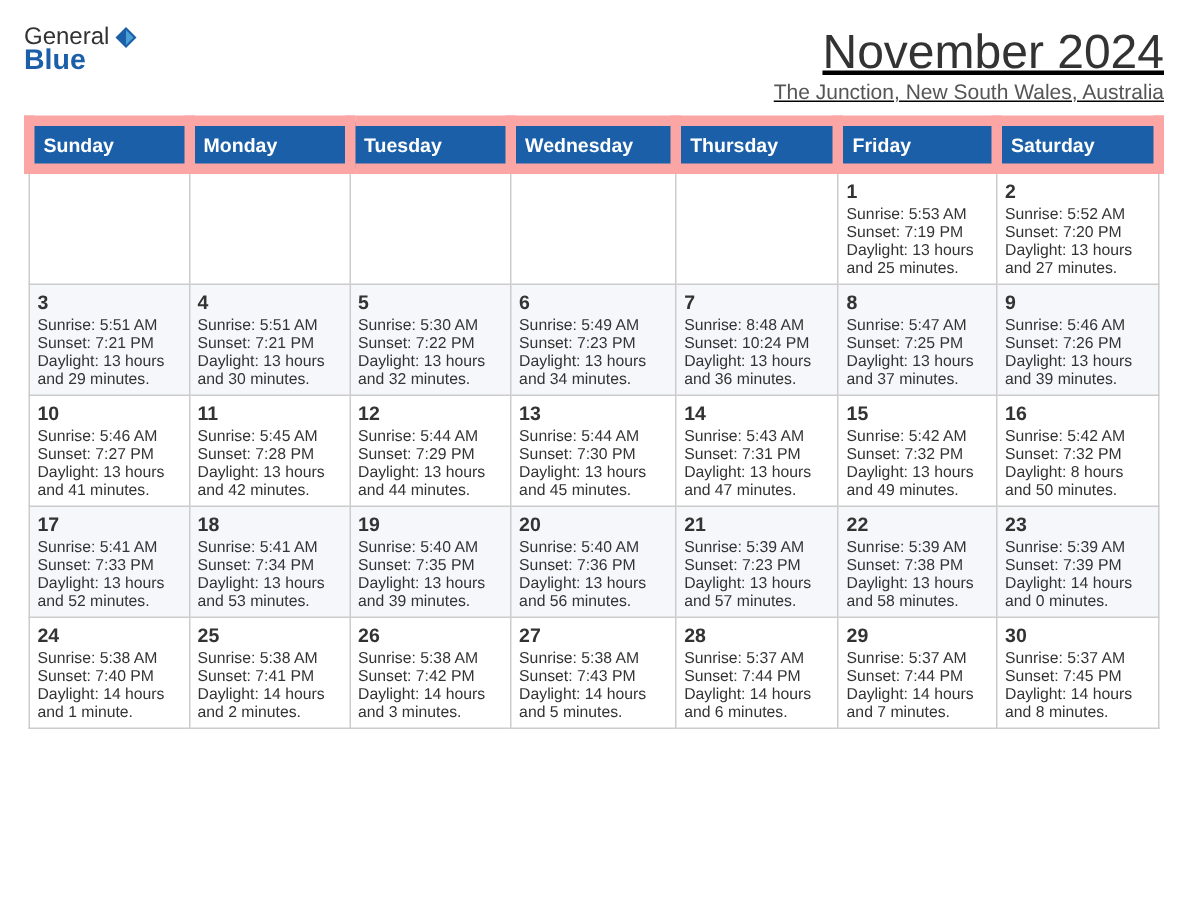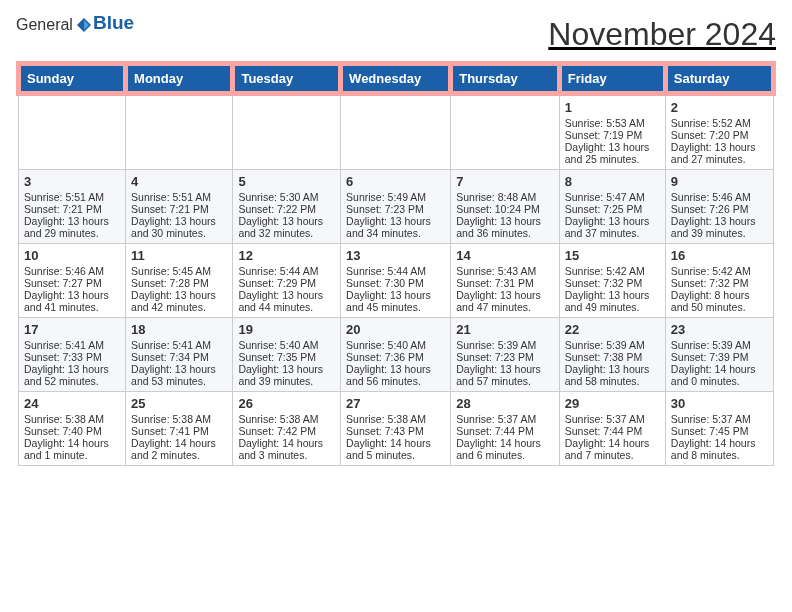--- a/index.html
+++ b/index.html
@@ -11,21 +11,21 @@
       padding: 16px;
     }
     .header-area {
       display: flex;
       align-items: flex-start;
       justify-content: space-between;
       margin-bottom: 8px;
     }
     .logo {
       display: flex;
-      flex-direction: row;
+      flex-direction: column;
       align-items: flex-start;
     }
     .logo-general { color: #333; }
     .logo-blue { color: #1a5fa8; }
     .title-area {
       text-align: right;
       text-decoration: underline;
     }
     .month-title {
       font-size: 32px;
@@ -40,21 +40,21 @@
       width: 100%;
       border-collapse: collapse;
     }
     .calendar th {
       background-color: #1a5fa8;
       color: #fff;
       text-align: left;
       padding: 5px 6px;
       font-size: 13px;
       font-weight: bold;
-      border: 5px solid #fca5a5;
+      border: 7px solid #fca5a5;
     }
     .calendar td {
       vertical-align: top;
       border: 1px solid #ccc;
       padding: 4px 5px;
       font-size: 10.5px;
       color: #333;
       width: 113px;
       min-height: 80px;
       background: #fff;
@@ -81,20 +81,21 @@
       <span class="logo-general">General</span>
       <svg width="18" height="18" viewBox="0 0 18 18">
         <polygon points="9,2 16,9 9,16 2,9" fill="#1a5fa8"></polygon>
         <polygon points="9,4 14,9 9,14" fill="#4a9fd4"></polygon>
       </svg>
     </div>
     <span class="logo-blue" style="font-size:19px;font-weight:bold;color:#1a5fa8;margin-top:-4px;text-align:right;">Blue</span>
   </div>
   <div class="title-area">
     <div class="month-title">November 2024</div>
+    <div class="subtitle">The Junction, New South Wales, Australia</div>
   </div>
 </div>
 
 <table class="calendar">
   <thead>
     <tr>
     <th>Sunday</th>
         <th>Monday</th>
         <th>Tuesday</th>
         <th>Wednesday</th>

